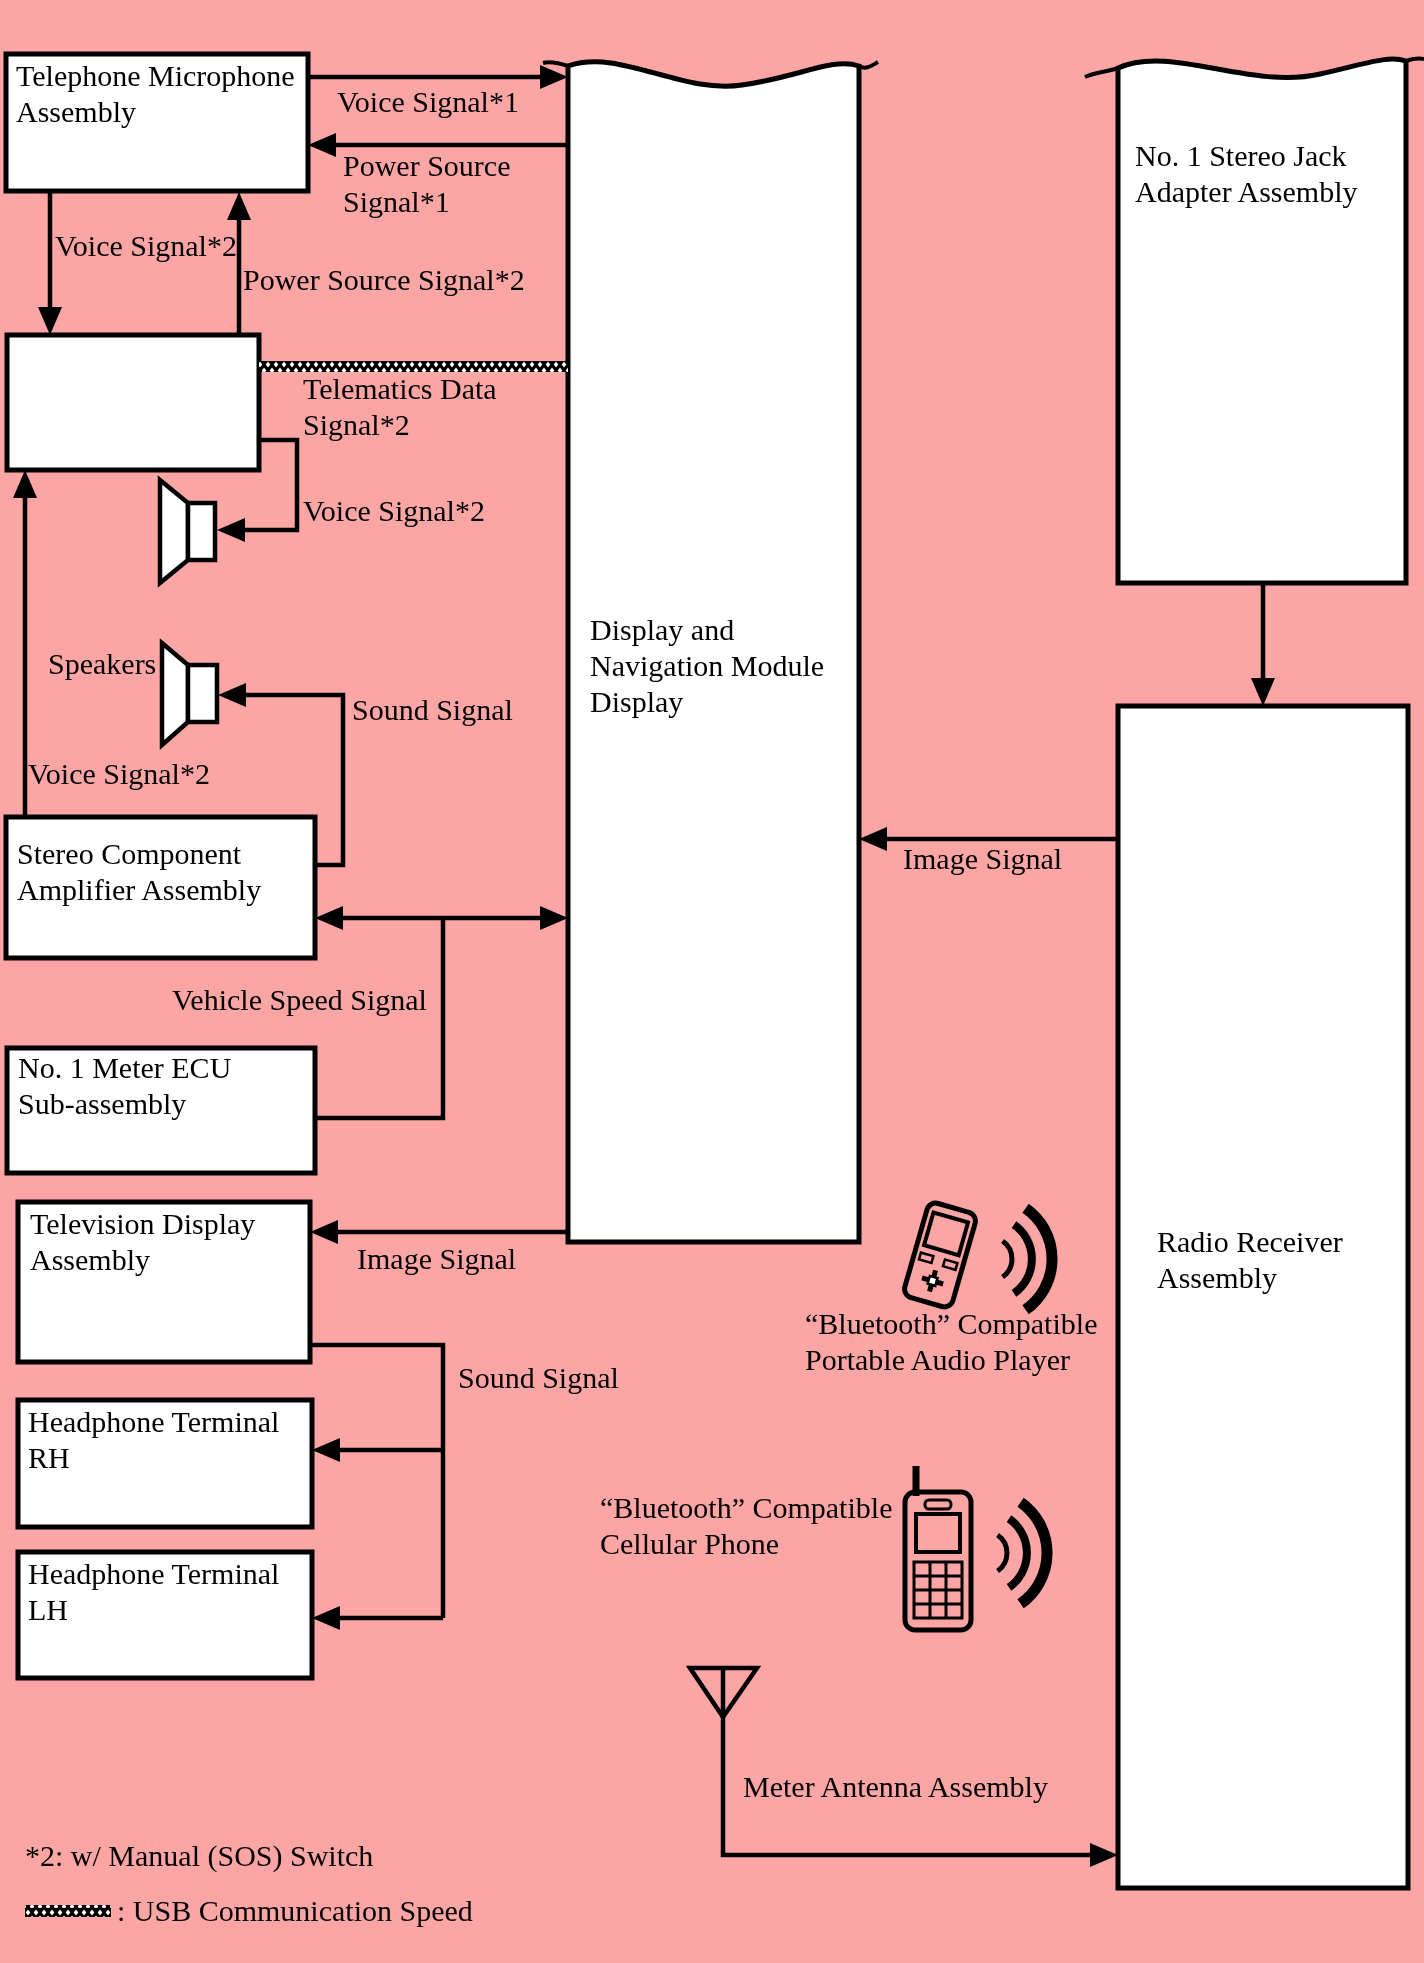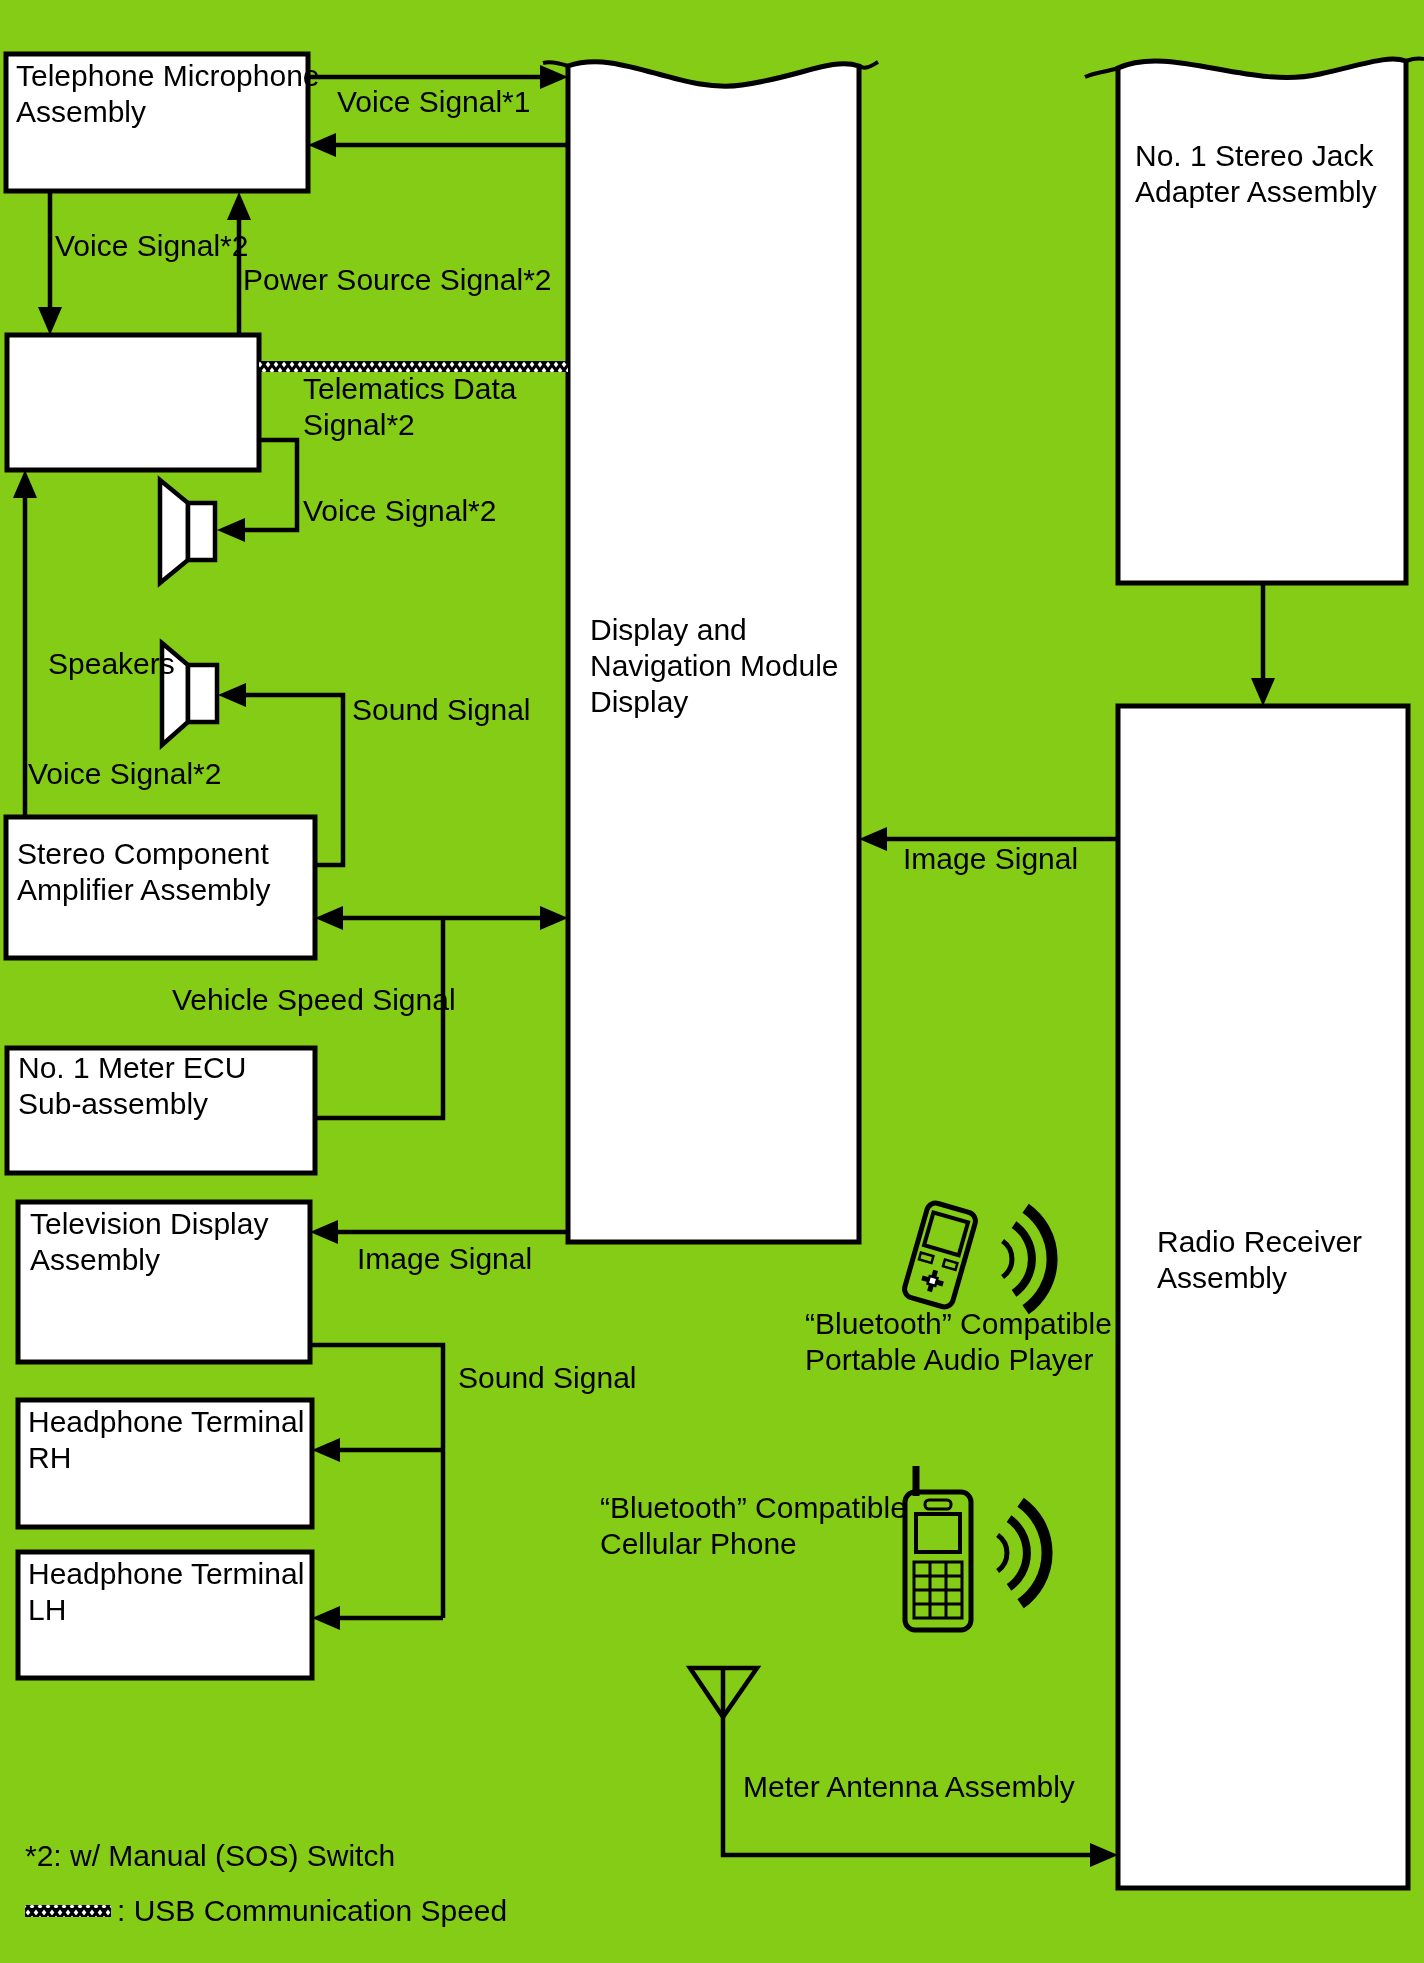--- a/index.html
+++ b/index.html
@@ -1,17 +1,17 @@
 <!DOCTYPE html>
 <html><head>
 <meta charset="utf-8">
 <style>
   html,body{margin:0;padding:0;background:#fff;}
-  .page{position:relative;width:1424px;height:1963px;background:#84cc16;overflow:hidden;
-        font-family:Liberation Sans, sans-serif;}
+  .page{position:relative;width:1424px;height:1963px;background:#fca5a5;overflow:hidden;
+        font-family:Liberation Serif, serif;}
   .page svg{position:absolute;left:0;top:0;}
   .lbl{position:absolute;font-size:30px;line-height:36px;color:#000;white-space:nowrap;z-index:2;}
 </style>
 </head>
 <body>
 
 <div class="page">
 
   <svg width="1424" height="1963" viewBox="0 0 1424 1963">
     <defs>
@@ -159,20 +159,24 @@
   <div class="lbl" style="left:1135px;top:138px;">
     <div>No. 1 Stereo Jack</div>
     <div>Adapter Assembly</div>
   </div>
   <div class="lbl" style="left:1157px;top:1180px;margin-top:44px;">
     <div>Radio Receiver</div>
     <div>Assembly</div>
   </div>
 
   <div class="lbl" style="left:337px;top:84px;">Voice Signal*1</div>
+  <div class="lbl" style="left:343px;top:148px;">
+    <div>Power Source</div>
+    <div>Signal*1</div>
+  </div>
   <div class="lbl" style="left:55px;top:228px;">Voice Signal*2</div>
   <div class="lbl" style="left:243px;top:262px;">Power Source Signal*2</div>
   <div class="lbl" style="left:303px;top:371px;">
     <div>Telematics Data</div>
     <div>Signal*2</div>
   </div>
   <div class="lbl" style="left:303px;top:493px;">Voice Signal*2</div>
   <div class="lbl" style="left:48px;top:646px;">Speakers</div>
   <div class="lbl" style="left:352px;top:692px;">Sound Signal</div>
   <div class="lbl" style="left:28px;top:756px;">Voice Signal*2</div>

